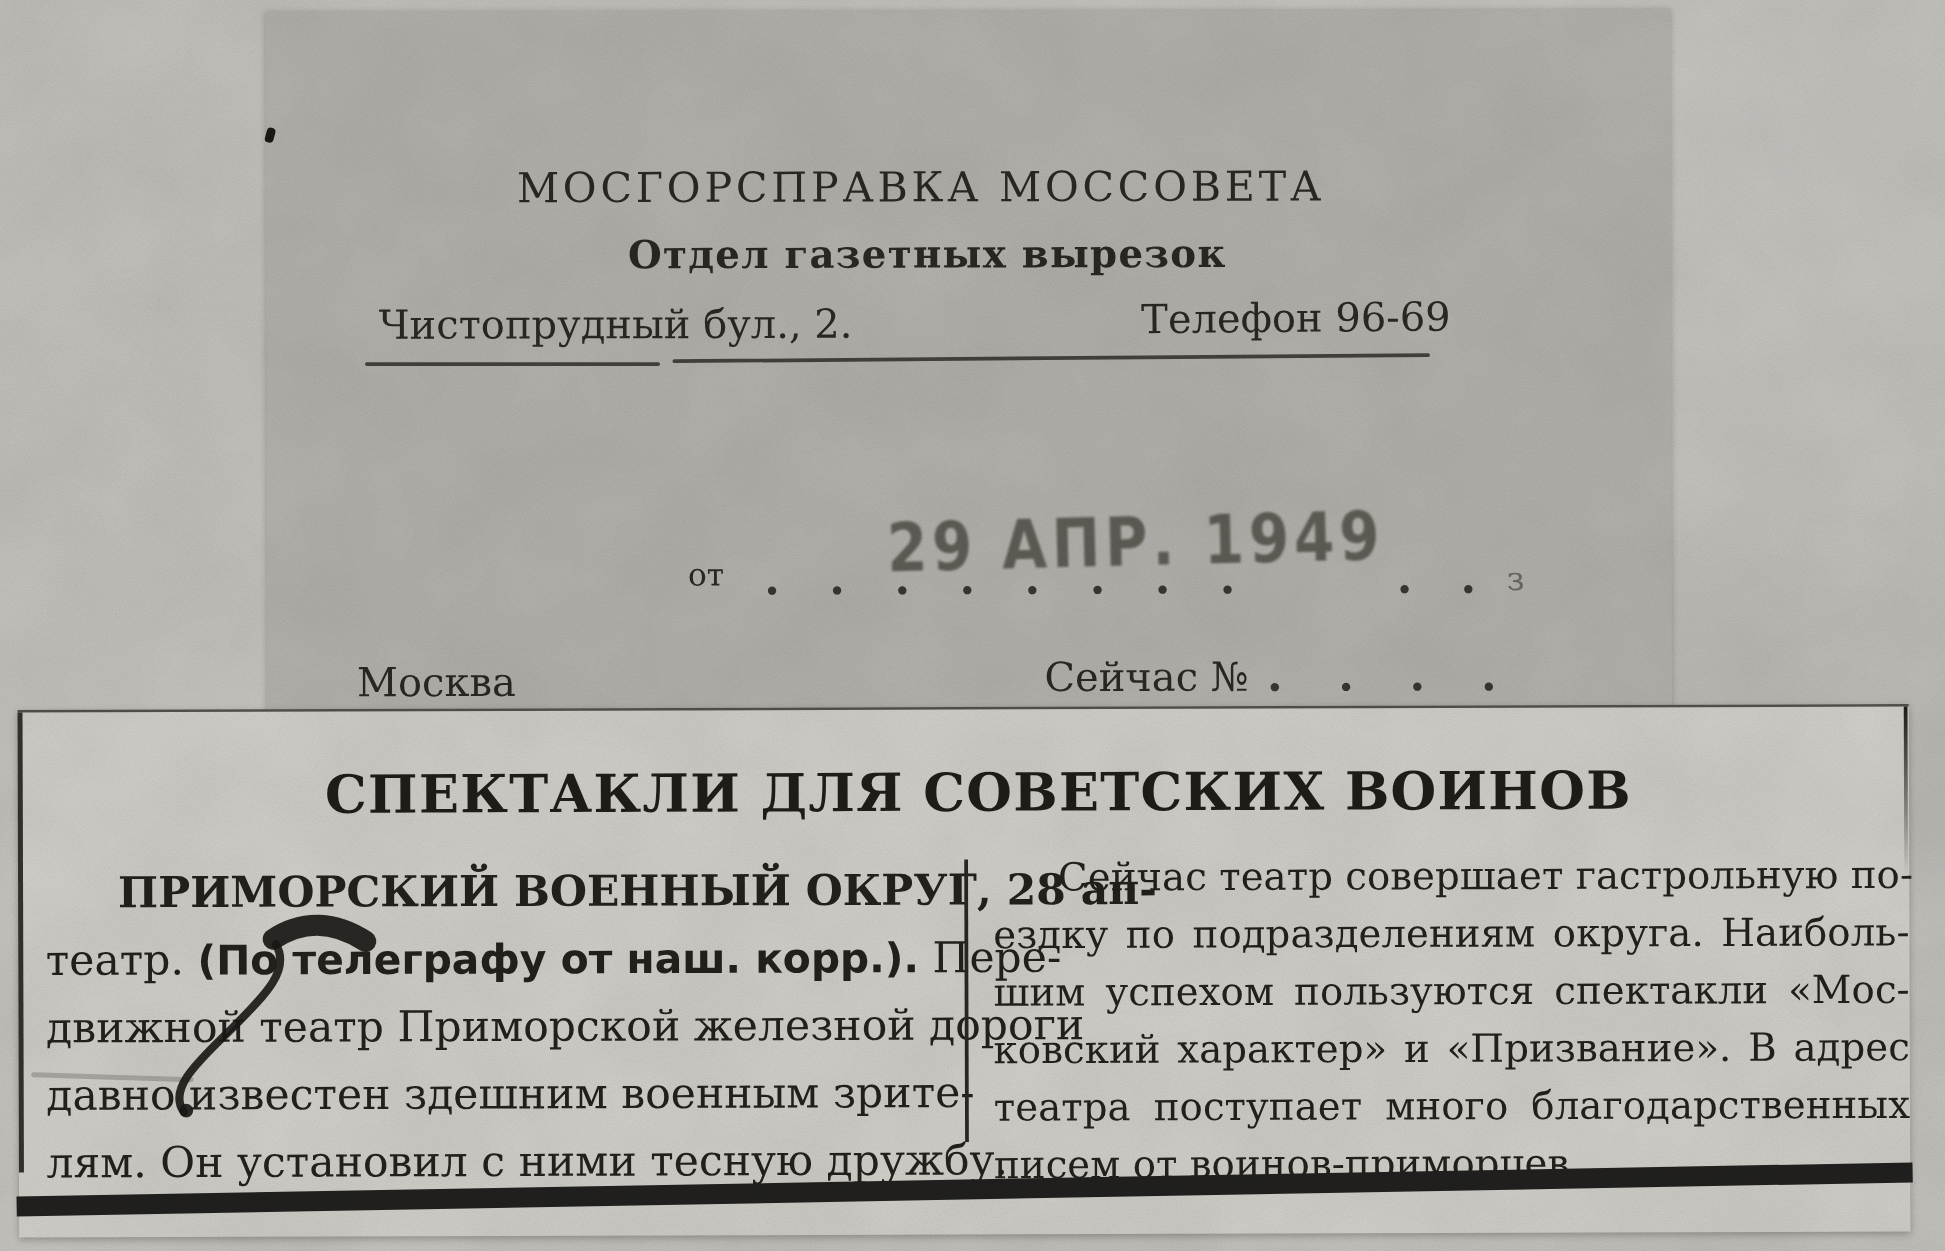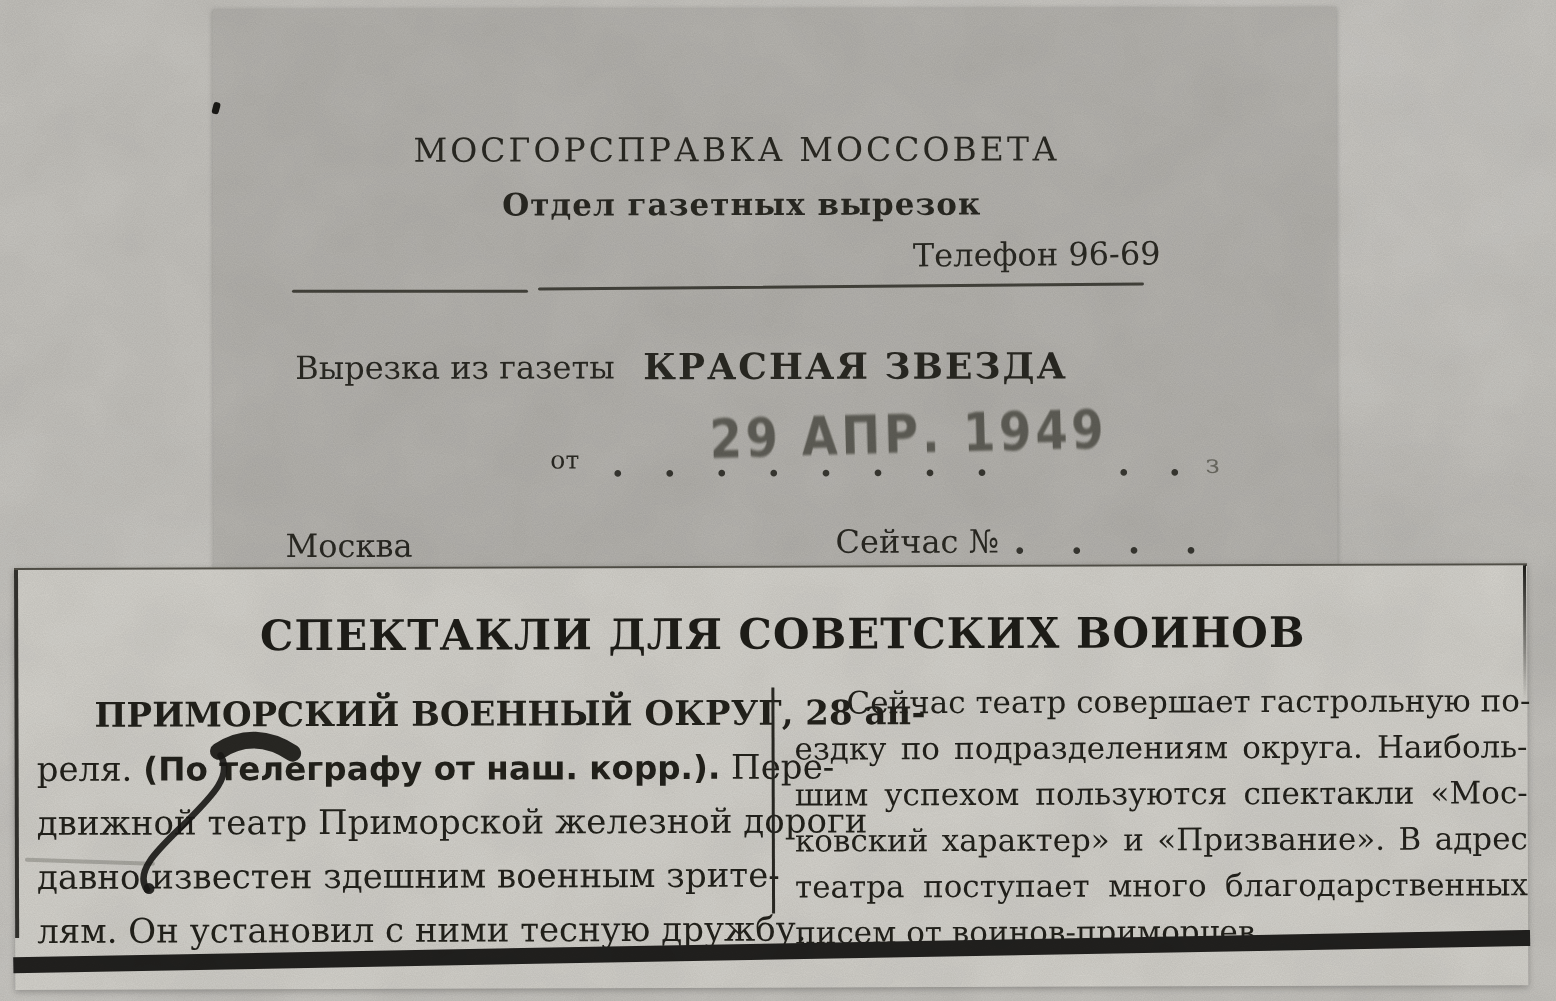--- a/index.html
+++ b/index.html
@@ -88,43 +88,42 @@
 </style>
 </head>
 <body>
 
 <div class="page-bg"></div>
 
 <div class="card">
   <div class="ink-dot"></div>
   <div class="org">МОСГОРСПРАВКА  МОССОВЕТА</div>
   <div class="dept">Отдел газетных вырезок</div>
+  <div class="addr">Чистопрудный бул., 2.</div>
   <div class="phone">Телефон 96-69</div>
   <div class="rule rule-l"></div>
   <div class="rule rule-r"></div>
-  <div class="vyr-label">Вырезка из газеты</div>
-  <div class="np-name">КРАСНАЯ ЗВЕЗДА</div>
   <div class="ot">от</div>
   <div class="dots-before">. . . . . . . .</div>
   <div class="stamp">29 АПР. 1949</div>
   <div class="dots-after">. .</div>
   <div class="stray">з</div>
   <div class="moskva">Москва</div>
   <div class="gazeta">Сейчас №</div>
   <div class="issue-dots">. . . .</div>
 </div>
 
 <div class="clip">
   <div class="clip-left-border"></div>
   <div class="clip-right-border"></div>
   <div class="headline">СПЕКТАКЛИ ДЛЯ СОВЕТСКИХ ВОИНОВ</div>
 
   <div class="col col-left">
     <div class="ln indent1 b">ПРИМОРСКИЙ ВОЕННЫЙ ОКРУГ, 28 ап-</div>
-    <div class="ln"><span>реля. </span><span class="bsans">(По телеграфу от наш. корр.).</span><span> Пере-</span></div>
+    <div class="ln"><span>театр. </span><span class="bsans">(По телеграфу от наш. корр.).</span><span> Пере-</span></div>
     <div class="ln">движной театр Приморской железной дороги</div>
     <div class="ln">давно известен здешним военным зрите-</div>
     <div class="ln">лям. Он установил с ними тесную дружбу.</div>
   </div>
 
   <div class="divider"></div>
 
   <div class="col col-right">
     <div class="ln indent2">Сейчас театр совершает гастрольную по-</div>
     <div class="ln">ездку по подразделениям округа. Наиболь-</div>

